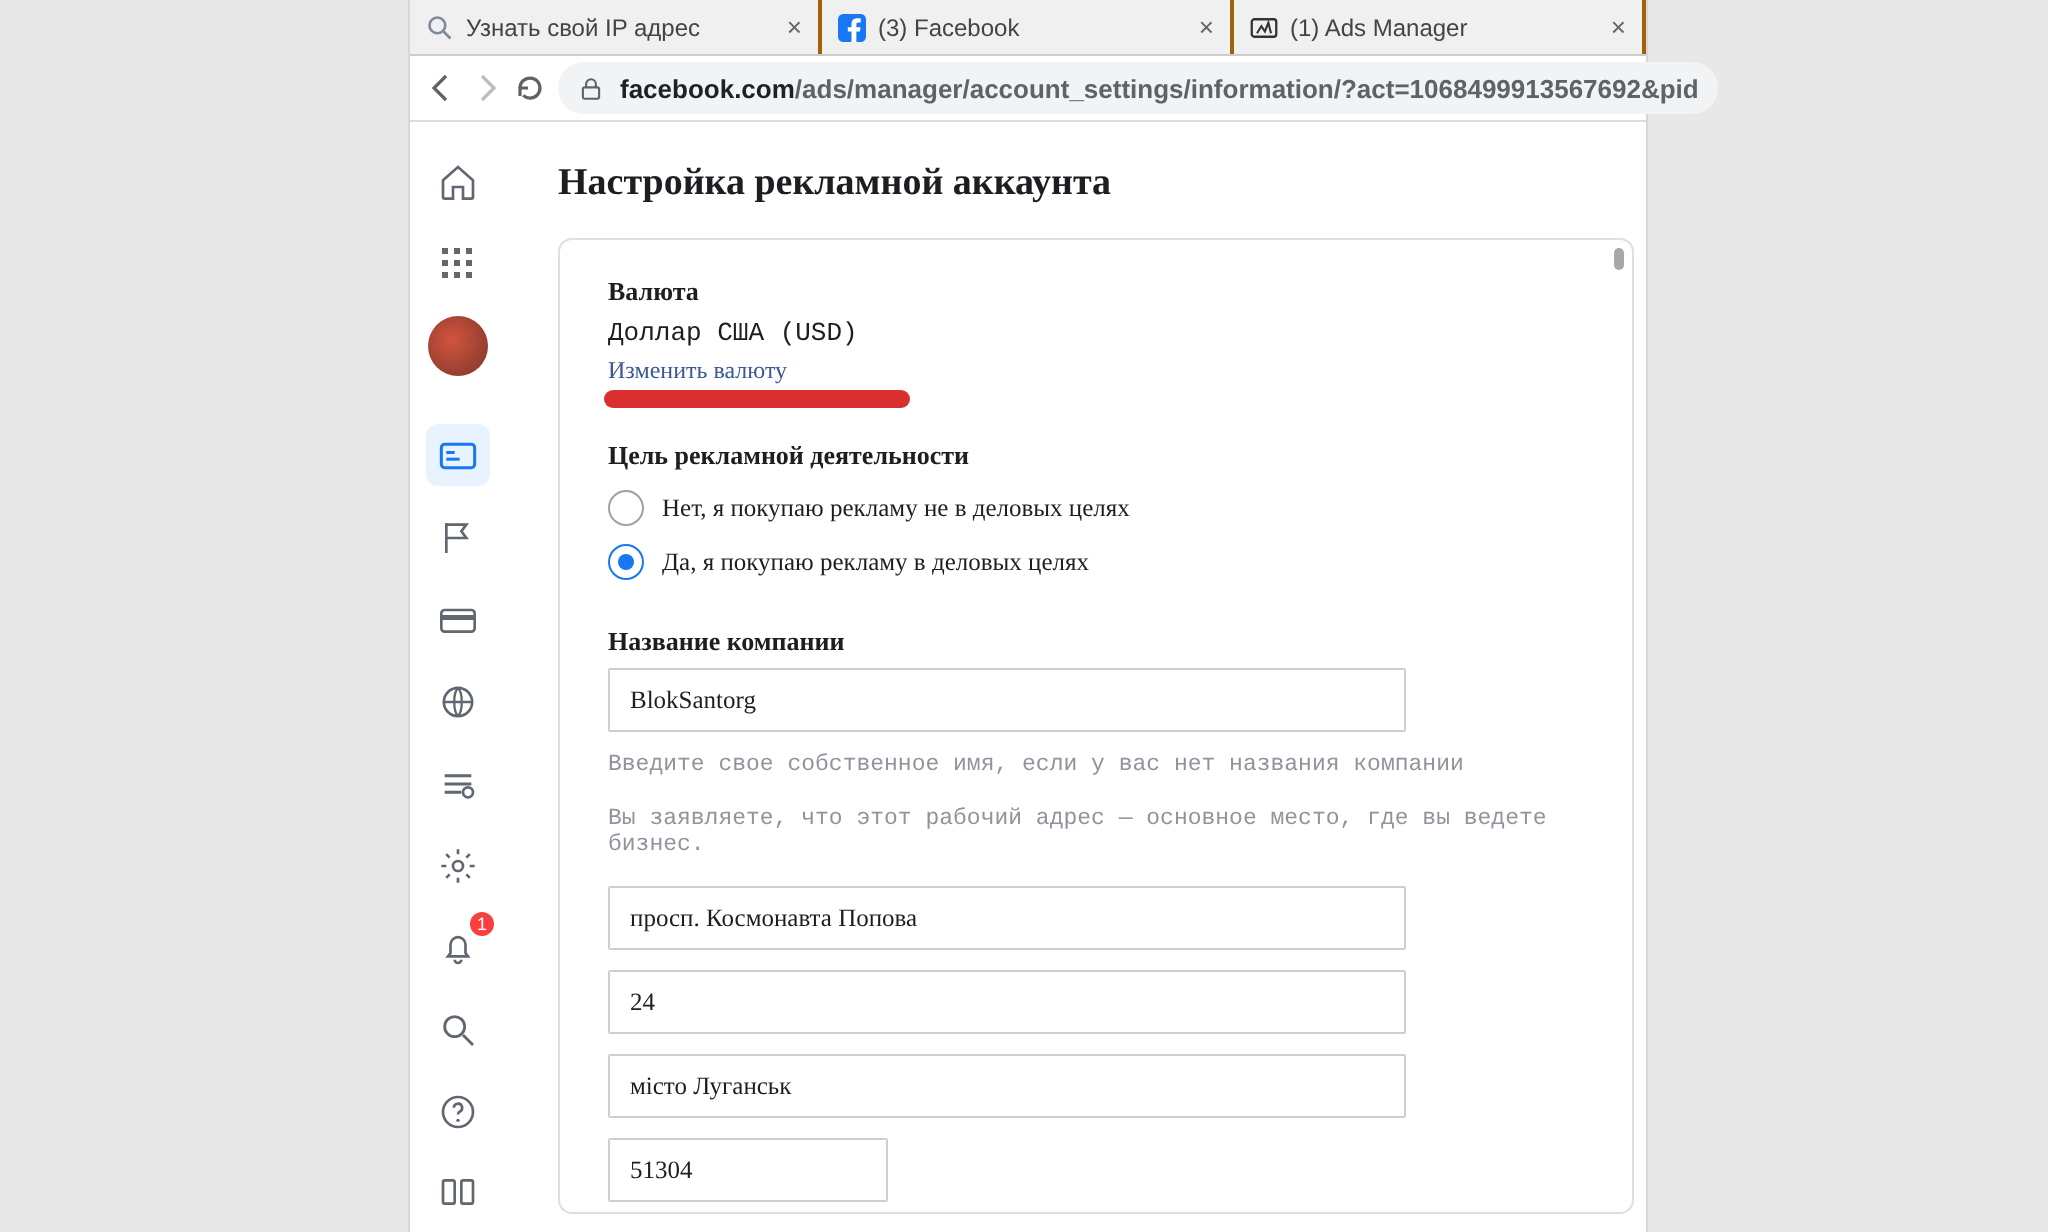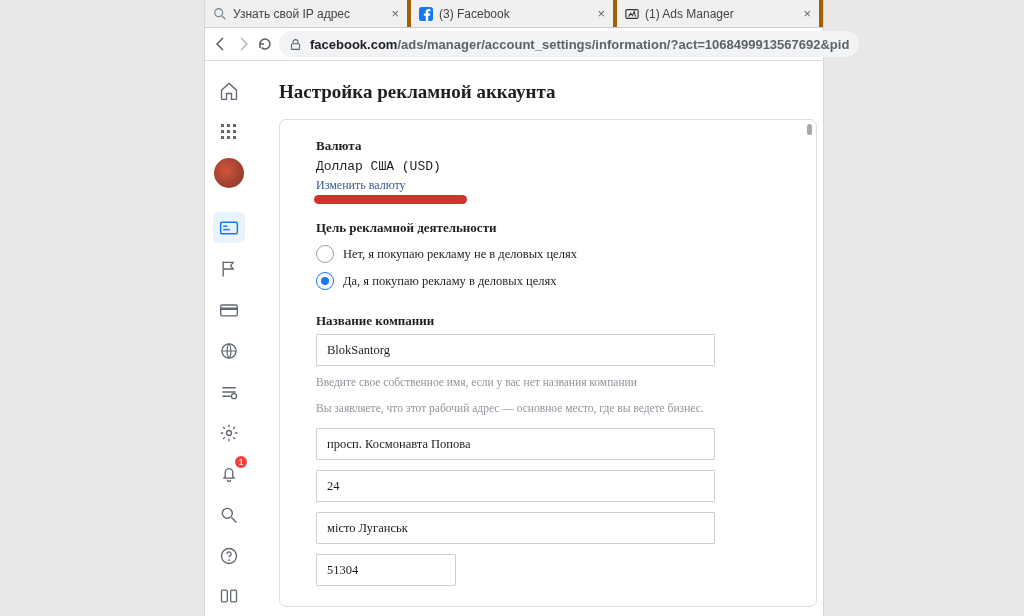--- a/index.html
+++ b/index.html
@@ -1,19 +1,19 @@
 <!DOCTYPE html>
 <html><head>
 <meta charset="utf-8">
 <style>
   html,body{margin:0;padding:0;font-family:"Segoe UI",Arial,sans-serif;background:#e8e8e8;width:1024px;height:616px;overflow:hidden;font-size:13px;color:#1c1e21;}
   .viewport{position:absolute;left:204px;top:0;width:618px;height:616px;background:#fff;border:1px solid #d7d7d7;border-top:none;}
   
   .tabstrip{display:flex;height:27px;align-items:stretch;background:#f0f0f0;border-bottom:1px solid #ccc;}
-  .tab{flex:1;display:flex;align-items:center;gap:6px;padding:0 8px;font-size:12px;color:#444;border-right:4px solid #a16207;min-width:0;}
+  .tab{flex:1;display:flex;align-items:center;gap:6px;padding:0 8px;font-size:12px;color:#444;border-right:2px solid #a16207;min-width:0;}
   .tab .title{flex:1;white-space:nowrap;overflow:hidden;text-overflow:ellipsis;}
   .tab .favicon{width:14px;height:14px;flex:0 0 14px;}
   .tab .close{flex:0 0 auto;color:#666;font-size:13px;line-height:1;}
   
   .toolbar{display:flex;align-items:center;height:32px;gap:6px;padding:0 8px;border-bottom:1px solid #ddd;font-weight:bold;}
   .nav-btn{width:22px;height:22px;display:flex;align-items:center;justify-content:center;color:#5f6368;border-radius:50%;}
   .nav-btn.disabled{color:#bbb;}
   .urlbox{flex:1;display:flex;align-items:center;background:#f1f3f4;border-radius:14px;height:26px;padding:0 10px;gap:8px;font-size:13px;color:#202124;}
   .urlbox .lock{color:#5f6368;}
   .urlbox .domain{color:#202124;}
@@ -21,34 +21,34 @@
   
   .page-area{position:relative;height:calc(100% - 60px);overflow:hidden;background:#fff;}
   .left-rail{position:absolute;left:0;top:0;bottom:0;width:48px;background:#fff;z-index:2;display:flex;flex-direction:column;align-items:center;padding-top:10px;box-sizing:border-box;}
   .rail-item{width:32px;height:32px;margin:5px 0;border-radius:6px;display:flex;align-items:center;justify-content:center;color:#606770;background:transparent;position:relative;}
   .rail-item.active{background:#e7f3ff;color:#1877f2;}
   .rail-spacer{flex:1;}
   .avatar{width:30px;height:30px;border-radius:50%;background:radial-gradient(circle at 40% 40%,#d2543c,#7b362c);}
   .badge{position:absolute;top:-2px;right:-2px;background:#fa3e3e;color:#fff;font-size:9px;line-height:12px;min-width:12px;height:12px;border-radius:6px;text-align:center;}
   .content{position:absolute;left:48px;right:0;top:0;bottom:0;overflow:hidden;padding:20px 0 0 26px;box-sizing:border-box;}
   h1.page-title{font-family:Georgia,'Times New Roman',serif;font-weight:600;font-size:19px;margin:0 0 16px;color:#1c1e21;}
-  .card{background:#fff;border:1px solid #dddfe2;border-radius:7px;margin-right:6px;padding:18px 36px 0;position:relative;height:488px;box-sizing:border-box;}
+  .card{background:#fff;border:1px solid #dddfe2;border-radius:7px;margin-right:6px;padding:18px 24px 0;position:relative;height:488px;box-sizing:border-box;}
   .card .inner-scroll{position:absolute;top:4px;right:4px;bottom:4px;width:5px;}
   .inner-scroll .track{position:absolute;inset:0;border-radius:3px;}
   .inner-scroll .thumb{position:absolute;left:0;right:0;top:0;height:11px;background:#a8a8a8;border-radius:3px;}
   .section-label{font-family:Georgia,'Times New Roman',serif;font-weight:600;font-size:13px;margin:0 0 5px;color:#1c1e21;}
   .val{font-family:Liberation Mono, monospace;font-size:13px;color:#1c1e21;margin:0 0 3px;}
   .link{font-family:Georgia,'Times New Roman',serif;font-size:12px;color:#385898;margin:0 0 2px;cursor:pointer;display:inline-block;}
   .underline-red{width:153px;height:9px;border-radius:5px;background:#da2f2f;margin:0 0 16px -2px;}
   .radio-row{display:flex;align-items:center;gap:9px;margin:9px 0;font-family:Georgia,'Times New Roman',serif;font-size:12.5px;color:#1c1e21;}
   .radio{width:16px;height:16px;border:1.5px solid #a0a0a0;border-radius:50%;display:flex;align-items:center;justify-content:center;flex:0 0 16px;}
   .radio.selected{border-color:#1877f2;}
   .radio.selected::after{content:"";width:8px;height:8px;border-radius:50%;background:#1877f2;}
   .textfield{display:block;width:399px;height:32px;border:1px solid #ccd0d5;border-radius:1px;padding:0 10px;font-family:Georgia,'Times New Roman',serif;font-size:12.5px;color:#1c1e21;box-sizing:border-box;outline:none;margin-bottom:10px;}
-  .helper{font-family:Liberation Serif, serif;font-size:11.5px;color:#90949c;margin:4px 0 14px;}
+  .helper{font-family:Liberation Mono, monospace;font-size:11.5px;color:#90949c;margin:4px 0 14px;}
   .row2{display:flex;gap:10px;width:399px;}
   .row2 .textfield{flex:1;min-width:0;}
   .gap{height:14px;}
   svg{display:block;}
 </style>
 </head>
 <body>
 
 <div class="viewport">
 

